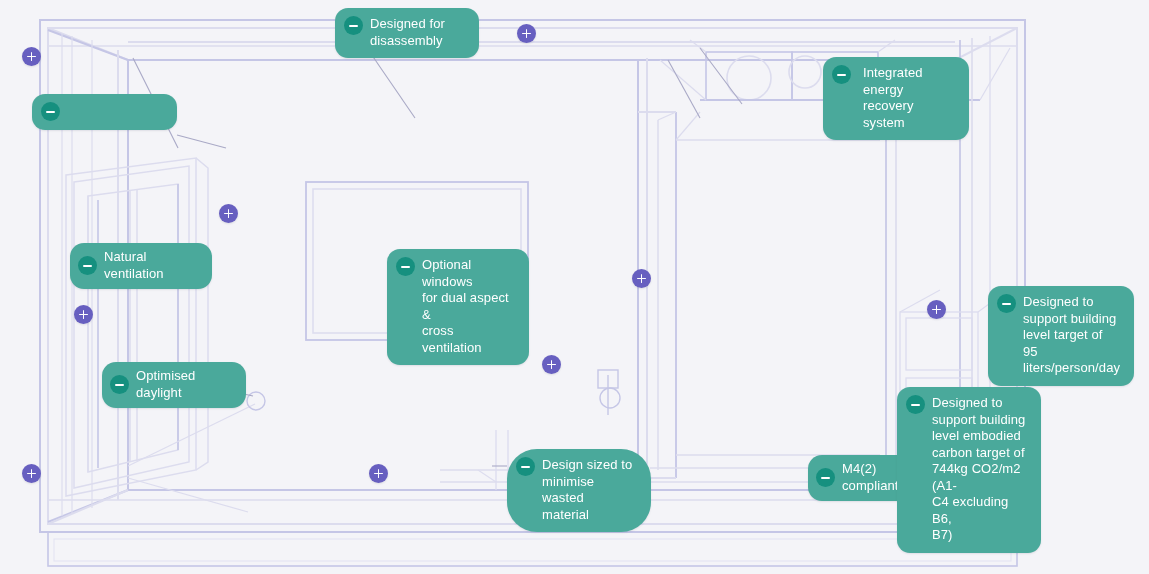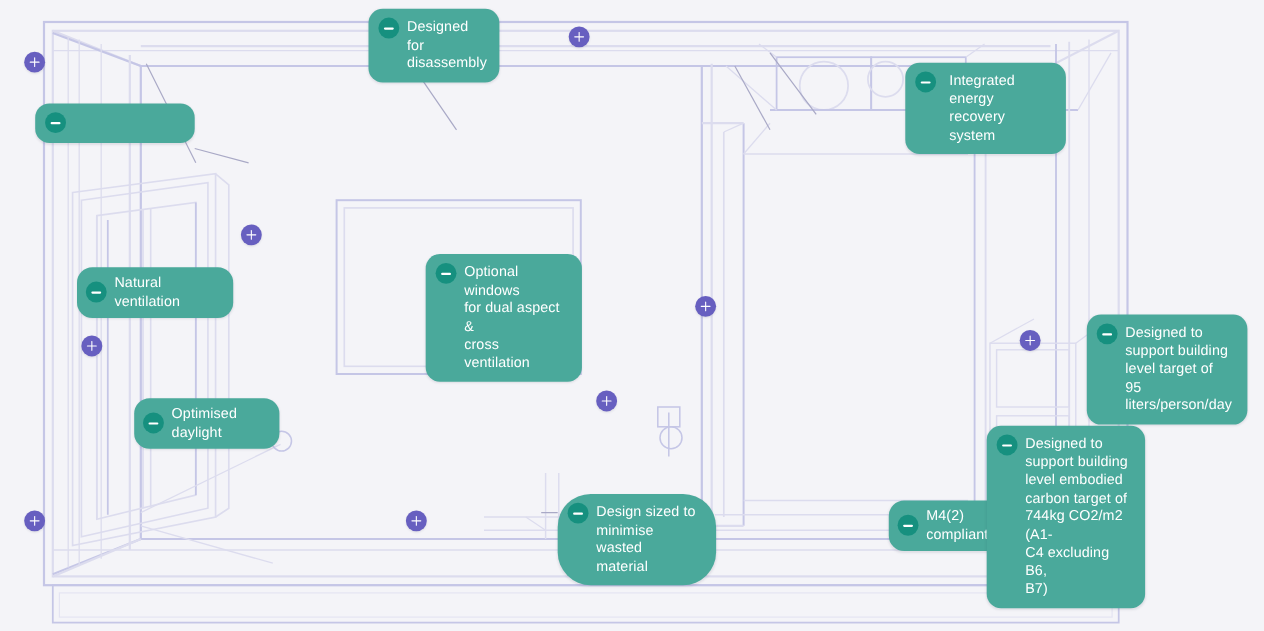--- a/index.html
+++ b/index.html
@@ -211,21 +211,21 @@
       <line x1="367" y1="48" x2="415" y2="118"></line>
       <line x1="668" y1="60" x2="700" y2="118"></line>
       <line x1="700" y1="48" x2="742" y2="104"></line>
       <line x1="177" y1="135" x2="226" y2="148"></line>
       <line x1="216" y1="388" x2="253" y2="396"></line>
       <line x1="955" y1="478" x2="996" y2="478"></line>
       <line x1="492" y1="466" x2="507" y2="466"></line>
     </g>
   </svg>
 
-  <div class="pill" id="pill-0" style="left:335px; top:8px; width:119px;">
+  <div class="pill" id="pill-0" style="left:335px; top:8px; width:144px;">
     <span class="pill-toggle">
         <span class="bar"></span>
       </span>
     <span class="pill-label">Designed for
 disassembly</span>
   </div>
 
 
   <div class="pill" id="pill-2" style="left:823px; top:57px; width:146px;gap:12px;">
     <span class="pill-toggle">
@@ -241,40 +241,40 @@
       </span>
   </div>
 
   <div class="pill one-line" id="pill-4" style="left:70px; top:243px; width:142px;">
     <span class="pill-toggle">
         <span class="bar"></span>
       </span>
     <span class="pill-label">Natural ventilation</span>
   </div>
 
-  <div class="pill" id="pill-5" style="left:387px; top:231px; width:142px;">
+  <div class="pill" id="pill-5" style="left:387px; top:249px; width:142px;">
     <span class="pill-toggle">
         <span class="bar"></span>
       </span>
     <span class="pill-label">Optional windows
 for dual aspect &amp;
 cross ventilation</span>
   </div>
 
   <div class="pill" id="pill-6" style="left:988px; top:286px; width:146px;">
     <span class="pill-toggle">
         <span class="bar"></span>
       </span>
     <span class="pill-label">Designed to
 support building
 level target of 95
 liters/person/day</span>
   </div>
 
-  <div class="pill one-line" id="pill-7" style="left:122px; top:362px; width:132px;">
+  <div class="pill one-line" id="pill-7" style="left:102px; top:362px; width:144px;">
     <span class="pill-toggle">
         <span class="bar"></span>
       </span>
     <span class="pill-label">Optimised daylight</span>
   </div>
 
   <div class="pill one-line" id="pill-9" style="left:808px; top:455px; width:132px; z-index:5;">
     <span class="pill-toggle">
         <span class="bar"></span>
       </span>

